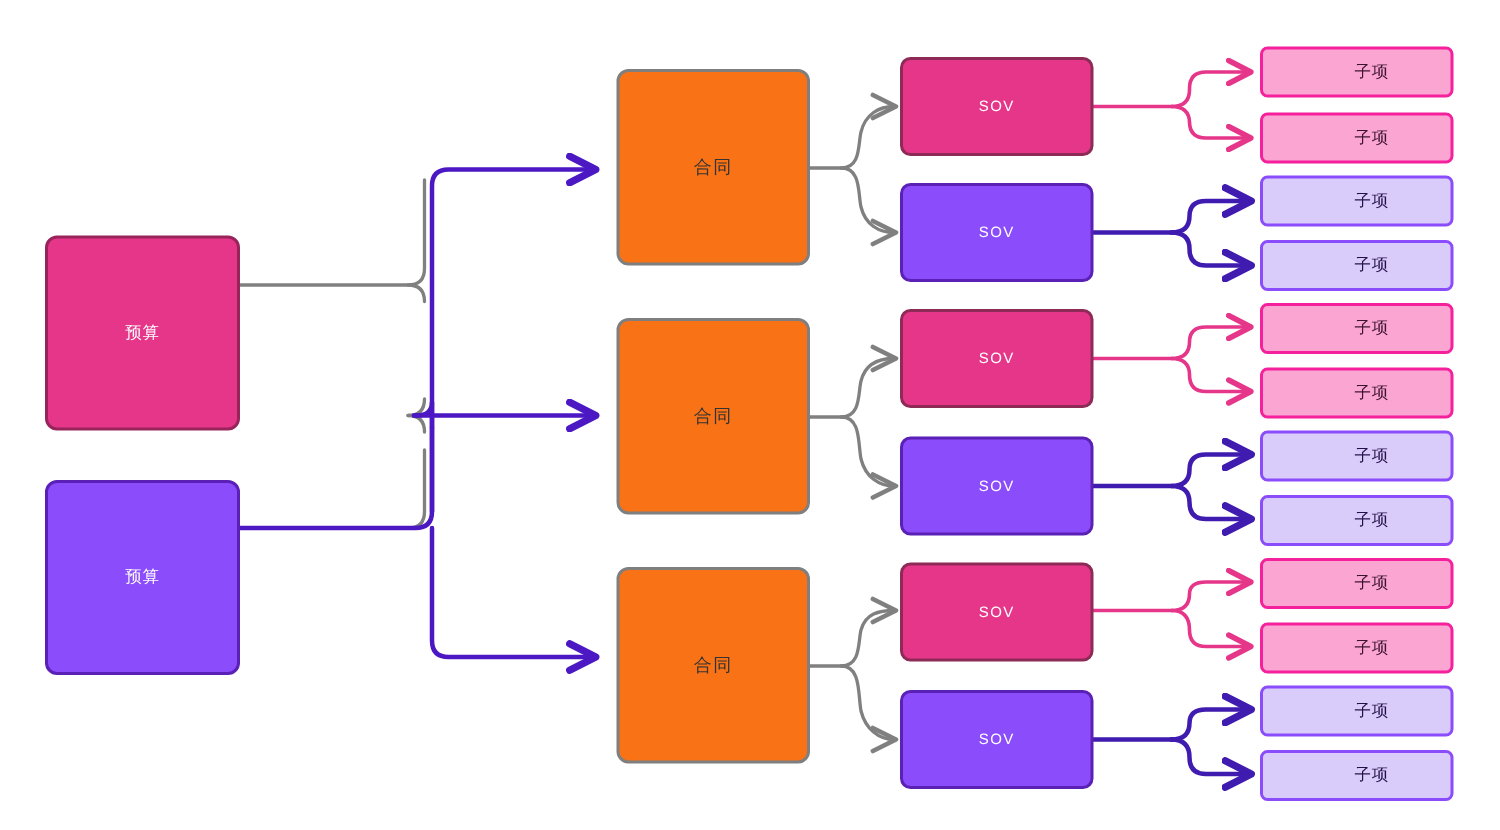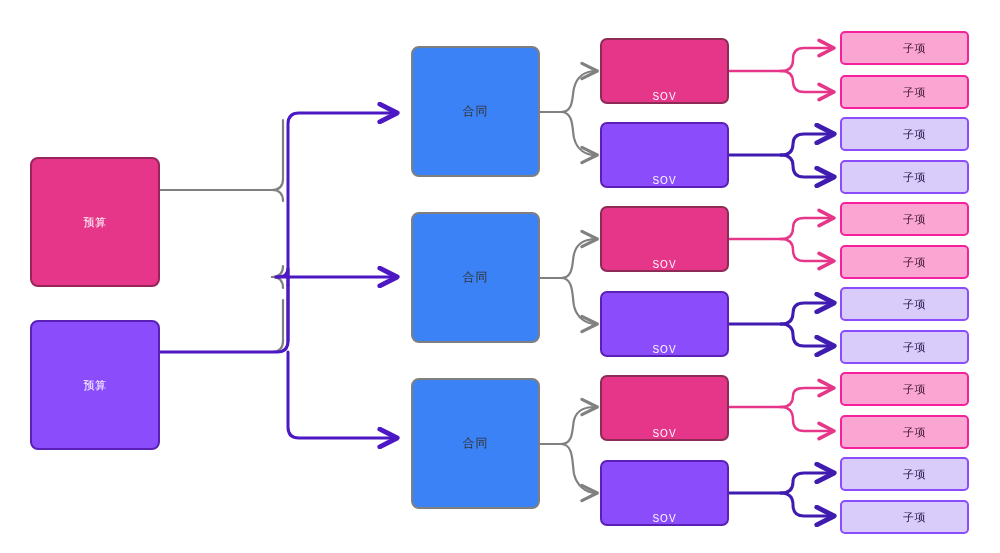--- a/index.html
+++ b/index.html
@@ -48,33 +48,32 @@
     color: #ffffff;
   }
   .node-budget-purple {
     background: #8B4CFC;
     border-color: #5B21B6;
     color: #ffffff;
   }
   .node-contract {
     border-radius: 8px;
     border: 2px solid #7F7F7F;
-    background: #3b82f6;
+    background: #f97316;
     color: #333333;
     font-size: 12px;
     letter-spacing: 1px;
   }
   .node-sov {
     border-radius: 7px;
     border-width: 2px;
     border-style: solid;
     font-size: 10px;
     letter-spacing: 1px;
     font-weight: normal;
-    align-items: flex-end;
   }
   .node-sov-pink {
     background: #E6368A;
     border-color: #8E2A56;
     color: #ffffff;
   }
   .node-sov-purple {
     background: #8B4CFC;
     border-color: #5B21B6;
     color: #ffffff;

